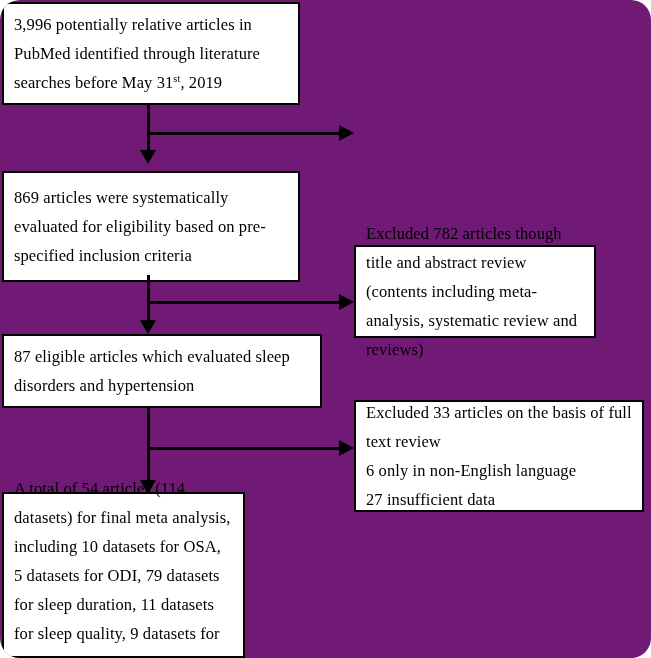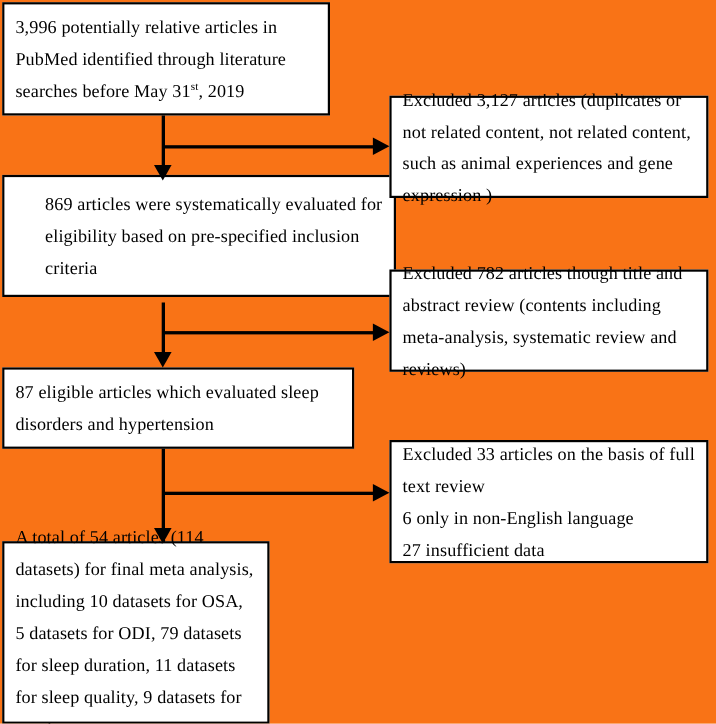--- a/index.html
+++ b/index.html
@@ -4,50 +4,51 @@
 <style>
   html, body {
     margin: 0;
     padding: 0;
     background: #ffffff;
   }
   #canvas {
     position: relative;
     width: 651px;
     height: 658px;
-    background: #f97316;
+    background: #701a75;
     overflow: hidden;
     font-family: "Liberation Serif", "DejaVu Serif", serif;
     color: #000000;
+    border-radius: 20px;
   }
   .node {
     position: absolute;
     box-sizing: border-box;
     border: 2.5px solid #000000;
     background: #ffffff;
     display: flex;
     align-items: center;
   }
   .node-text {
     display: block;
     width: 100%;
     padding: 0 10px;
     font-size: 16.5px;
     line-height: 29px;
     letter-spacing: 0.1px;
     white-space: pre-line;
   }
   
   #box-identified { left: 2px;  top: 2px;   width: 298px; height: 103px; }
-  #box-screened   { left: 2px;  top: 159px; width: 358px; height: 111px; padding-left: 27px; }
+  #box-screened   { left: 2px;  top: 171px; width: 298px; height: 111px; }
   #box-eligible   { left: 2px;  top: 334px; width: 320px; height: 74px;  }
   #box-included   { left: 2px;  top: 492px; width: 243px; height: 166px; }
   
   #box-excluded-1 { left: 354px; top: 87px;  width: 290px; height: 93px;  }
-  #box-excluded-2 { left: 354px; top: 245px; width: 290px; height: 93px; align-items: center;  }
+  #box-excluded-2 { left: 354px; top: 245px; width: 242px; height: 93px; align-items: center;  }
   #box-excluded-3 { left: 354px; top: 400px; width: 290px; height: 112px; }
 
   
   .trunk {
     position: absolute;
     width: 3px;
     background: #000000;
     left: 147px;
   }
   #trunk-1 { top: 105px; height: 45px; }
@@ -106,23 +107,20 @@
   </div>
 
   <div class="node" id="box-eligible">
     <span class="node-text">87 eligible articles which evaluated sleep disorders and hypertension</span>
   </div>
 
   <div class="node" id="box-included">
     <span class="node-text">A total of 54 articles (114 datasets) for final meta analysis, including 10 datasets for OSA, 5 datasets for ODI, 79 datasets for sleep duration, 11 datasets for sleep quality, 9 datasets for snoring.</span>
   </div>
 
-  <div class="node" id="box-excluded-1">
-    <span class="node-text">Excluded 3,127 articles (duplicates or not related content, not related content, such as animal experiences and gene expression )</span>
-  </div>
 
   <div class="node" id="box-excluded-2">
     <span class="node-text">Excluded 782 articles though title and abstract review (contents including meta-analysis, systematic review and reviews)</span>
   </div>
 
   <div class="node" id="box-excluded-3">
     <span class="node-text">Excluded 33 articles on the basis of full text review
 6 only in non-English language
 27 insufficient data</span>
   </div>

